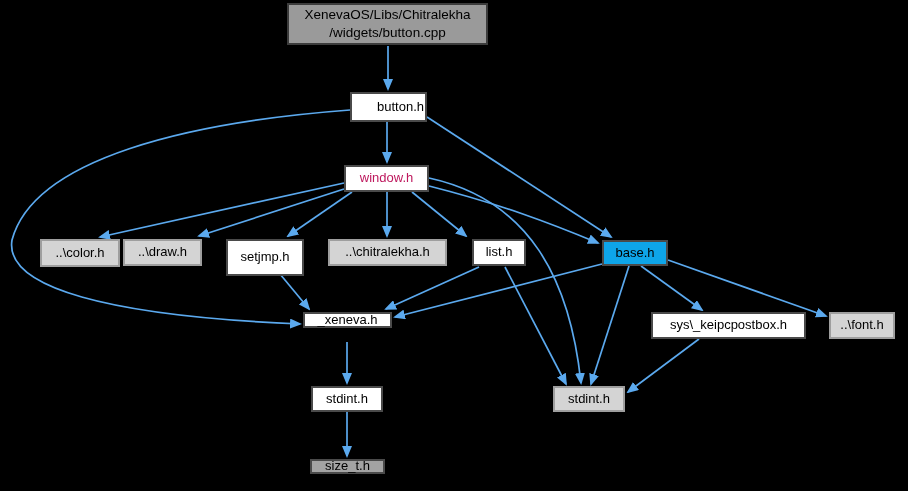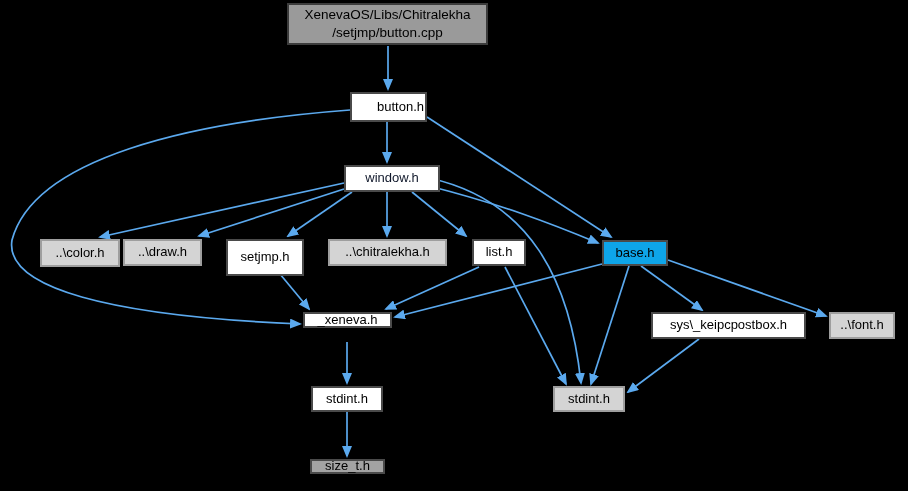--- a/index.html
+++ b/index.html
@@ -58,23 +58,23 @@
     <path class="edge" d="M 602 264 L 395 317" marker-end="url(#arrow)" style="stroke: rgb(91, 169, 238);"></path>
     <path class="edge" d="M 641 266 L 702 310" marker-end="url(#arrow)" style="stroke: rgb(91, 169, 238);"></path>
     <path class="edge" d="M 668 260 L 826 316" marker-end="url(#arrow)" style="stroke: rgb(91, 169, 238);"></path>
     <path class="edge" d="M 629 266 L 591 384" marker-end="url(#arrow)" style="stroke: rgb(91, 169, 238);"></path>
     <path class="edge" d="M 699 339 L 628 392" marker-end="url(#arrow)" style="stroke: rgb(91, 169, 238);"></path>
     <path class="edge" d="M 347 342 L 347 383" marker-end="url(#arrow)" style="stroke: rgb(91, 169, 238);"></path>
     <path class="edge" d="M 347 412 L 347 456" marker-end="url(#arrow)" style="stroke: rgb(91, 169, 238);"></path>
   </svg>
   <div id="nodes">
       <div class="node source" style="left: 287px; top: 3px; width: 201px; height: 42px; background: rgb(154, 154, 154); border-color: rgb(60, 60, 60); color: rgb(0, 0, 0);">XenevaOS/Libs/Chitralekha
-/setjmp/button.cpp</div>
+/widgets/button.cpp</div>
       <div class="node internal" style="left: 350px; top: 92px; width: 77px; height: 30px; background: rgb(255, 255, 255); border-color: rgb(74, 74, 74); color: rgb(0, 0, 0); padding-left: 24px;">button.h</div>
-      <div class="node internal" style="left: 344px; top: 165px; width: 96px; height: 27px; background: rgb(255, 255, 255); border-color: rgb(74, 74, 74); color: #0f172a;">window.h</div>
+      <div class="node internal" style="left: 344px; top: 165px; width: 85px; height: 27px; background: rgb(255, 255, 255); border-color: rgb(74, 74, 74); color: #be185d;">window.h</div>
       <div class="node external" style="left: 20px; top: 239px; width: 80px; height: 28px; background: rgb(212, 212, 212); border-color: rgb(158, 158, 158); color: rgb(0, 0, 0); margin-left: 20px;">..\color.h</div>
       <div class="node external" style="left: 123px; top: 239px; width: 79px; height: 27px; background: rgb(212, 212, 212); border-color: rgb(158, 158, 158); color: rgb(0, 0, 0);">..\draw.h</div>
       <div class="node internal" style="left: 226px; top: 239px; width: 78px; height: 37px; background: rgb(255, 255, 255); border-color: rgb(74, 74, 74); color: rgb(0, 0, 0);">setjmp.h</div>
       <div class="node external" style="left: 328px; top: 239px; width: 119px; height: 27px; background: rgb(212, 212, 212); border-color: rgb(158, 158, 158); color: rgb(0, 0, 0);">..\chitralekha.h</div>
       <div class="node internal" style="left: 472px; top: 239px; width: 54px; height: 27px; background: rgb(255, 255, 255); border-color: rgb(74, 74, 74); color: rgb(0, 0, 0);">list.h</div>
       <div class="node internal" style="left: 602px; top: 240px; width: 66px; height: 26px; background: #0ea5e9; border-color: rgb(74, 74, 74); color: rgb(0, 0, 0);">base.h</div>
       <div class="node internal" style="left: 303px; top: 312px; width: 89px; height: 16px; background: rgb(255, 255, 255); border-color: rgb(74, 74, 74); color: rgb(0, 0, 0);">_xeneva.h</div>
       <div class="node internal" style="left: 651px; top: 312px; width: 155px; height: 27px; background: rgb(255, 255, 255); border-color: rgb(74, 74, 74); color: rgb(0, 0, 0);">sys\_keipcpostbox.h</div>
       <div class="node external" style="left: 829px; top: 312px; width: 66px; height: 27px; background: rgb(212, 212, 212); border-color: rgb(158, 158, 158); color: rgb(0, 0, 0);">..\font.h</div>
       <div class="node internal" style="left: 311px; top: 386px; width: 72px; height: 26px; background: rgb(255, 255, 255); border-color: rgb(74, 74, 74); color: rgb(0, 0, 0);">stdint.h</div>

